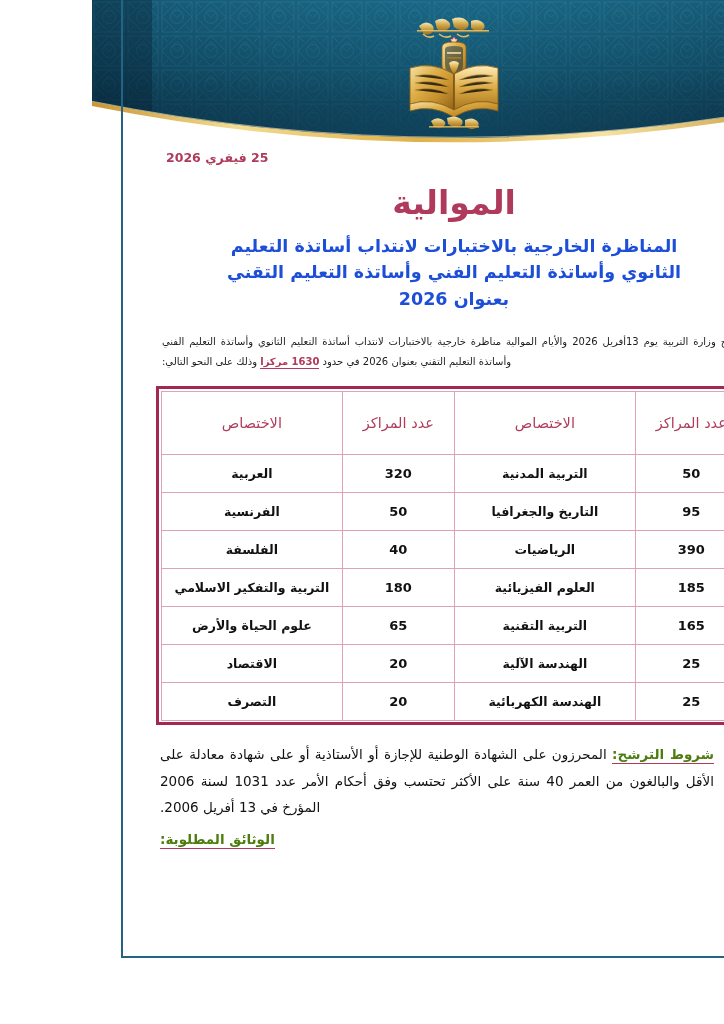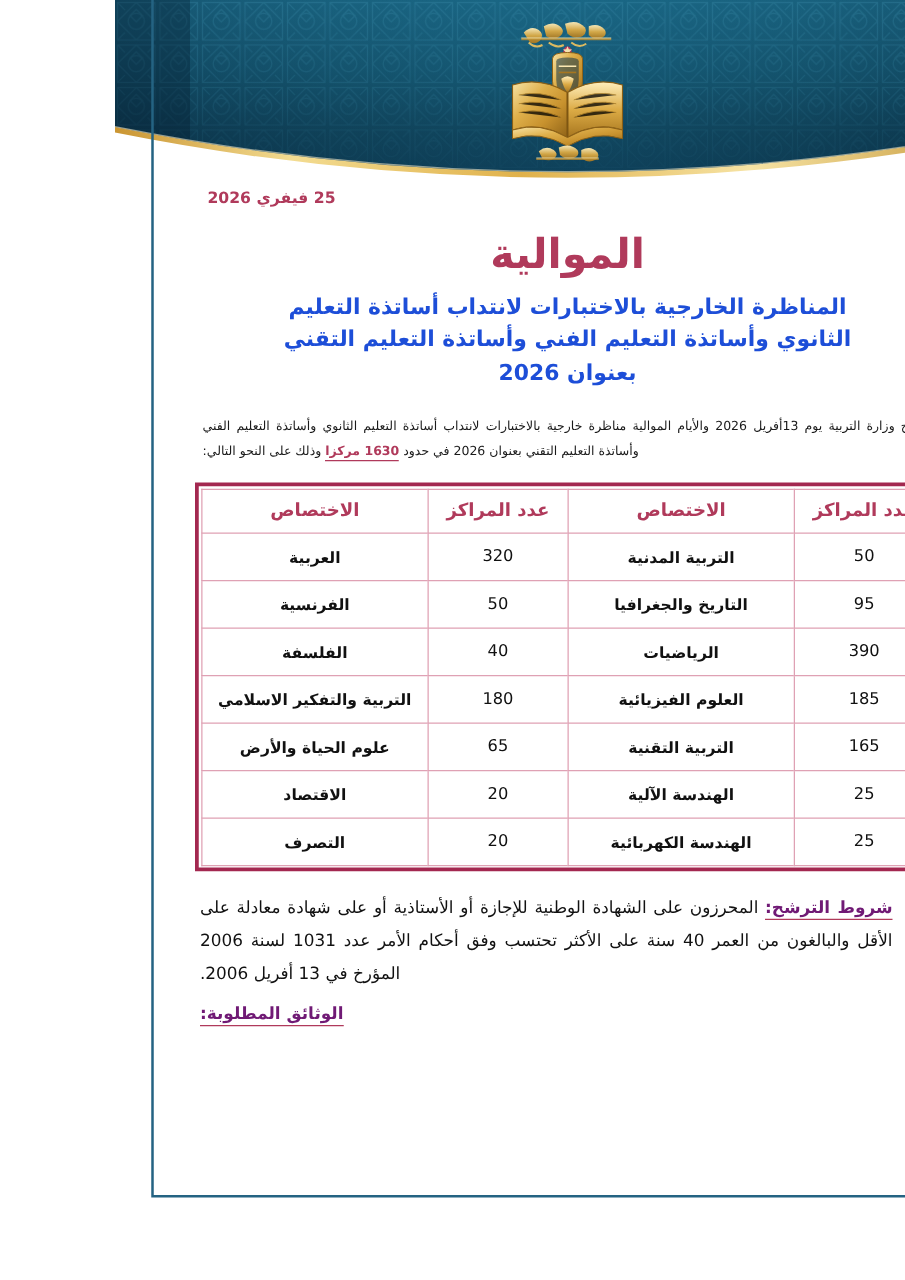--- a/index.html
+++ b/index.html
@@ -128,38 +128,38 @@
   table.posts th,table.posts td{
     border:1px solid #dfa1b4;
     text-align:center;
     vertical-align:middle;
     font-family:"DejaVu Sans","Liberation Sans",sans-serif;
     direction:rtl;
   }
   table.posts th{
     color:#b03a5b;
     font-size:14.5px;
-    font-weight:bold;
+    font-weight:normal;
     height:34px;
-    padding:0 3px;
+    padding:14px 3px;
   }
   table.posts td{
     color:#111;
     font-size:12.5px;
     font-weight:bold;
     height:33px;
     padding:2px 3px;
   }
   table.posts td.spec{
     font-weight:bold;
     font-size:12.5px;
   }
   table.posts td.num{
     font-size:13px;
-    font-weight:normal;
+    font-weight:bold;
   }
   col.c-num{width:19%;}
   col.c-spec{width:31%;}
 
   
   ol.sections{
     margin:16px 16px 0 8px;
     padding:0;
     list-style:none;
     counter-reset:sec;
@@ -181,21 +181,21 @@
   ol.sections > li::before{
     content:counter(sec) ".";
     position:absolute;
     right:0;top:0;
     color:#b03a5b;
     font-weight:bold;
     font-size:13.5px;
     font-family:"DejaVu Sans","Liberation Sans",sans-serif;
   }
   .sec-label{
-    color:#701a75;
+    color:#4d7c0f;
     font-weight:bold;
     border-bottom:1.3px solid #b03a5b;
     padding-bottom:1px;
   }
   .sec-label.plain{border-bottom:1.3px solid #b03a5b;}
 
   
   ul.docs{
     list-style:none;
     margin:4px 44px 0 0;

